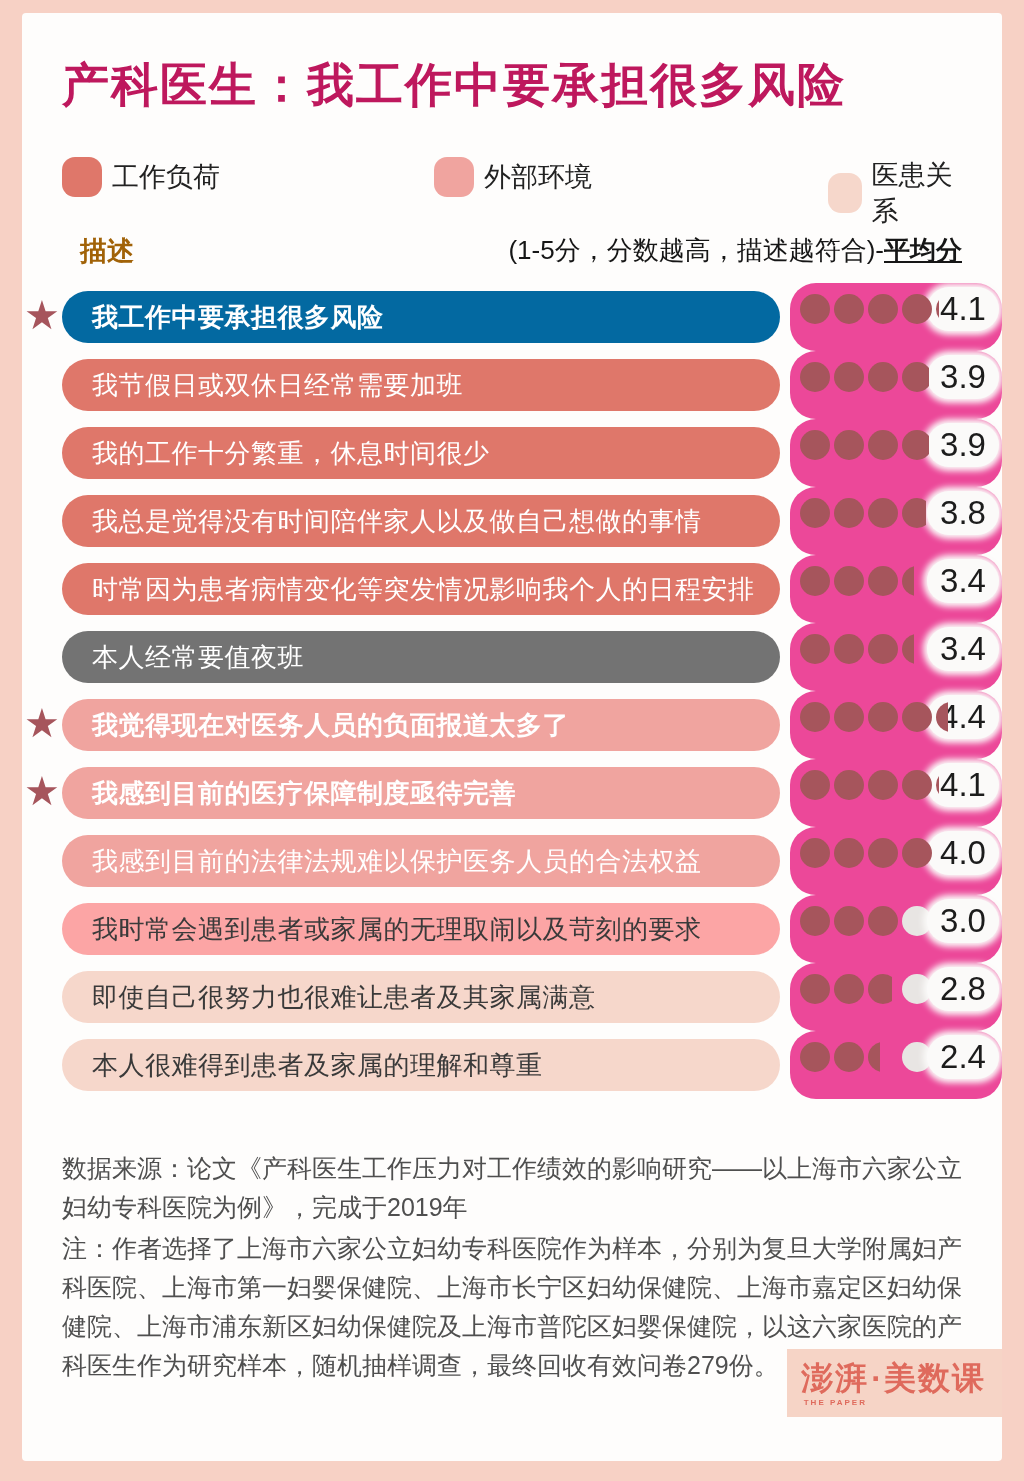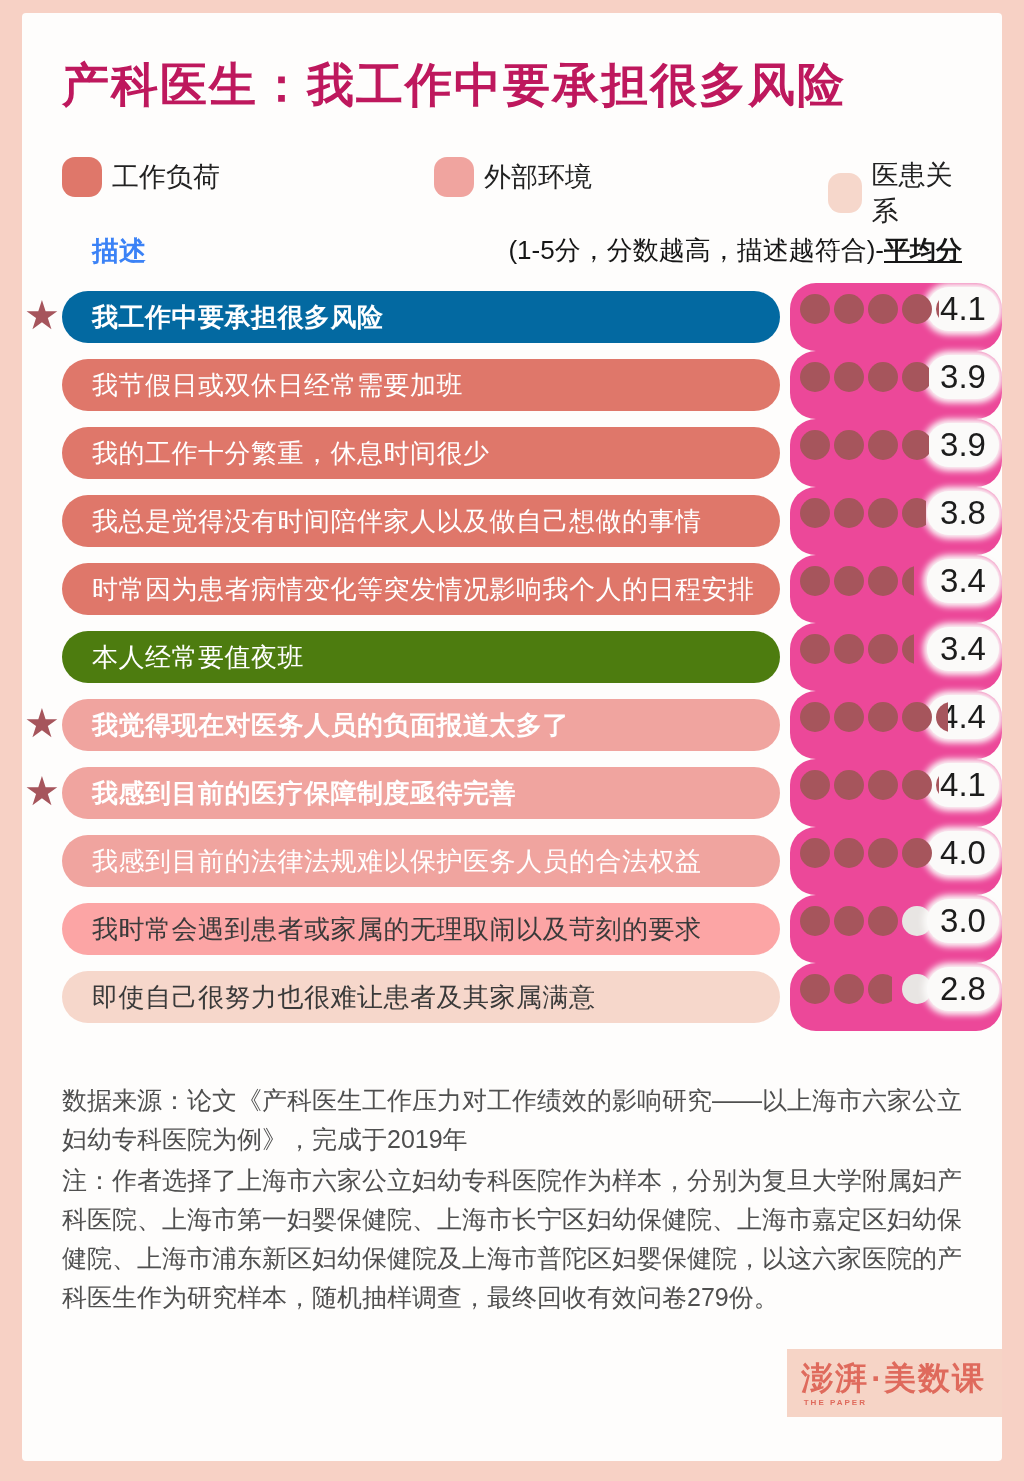--- a/index.html
+++ b/index.html
@@ -19,21 +19,21 @@
     margin-top:44px; font-size:47px; font-weight:900; color:#be185d;
     letter-spacing:2px; line-height:1.2;
   }
 
   .legend { position:relative; height:46px; margin-top:44px; }
   .legend-item { position:absolute; top:0; display:flex; align-items:center; gap:10px; }
   .legend-chip { width:40px; height:40px; border-radius:13px; }
   .legend-label { font-size:27px; color:#222; }
 
   .table-header { position:relative; height:36px; margin-top:30px; }
-  .th-left { position:absolute; left:30px; top:0; font-size:27px; font-weight:700; color:#3b82f6; }
+  .th-left { position:absolute; left:18px; top:0; font-size:27px; font-weight:700; color:#a16207; }
   .th-right { position:absolute; right:0; top:0; font-size:26px; color:#161616; }
   .th-right b { font-weight:700;text-decoration:underline; }
 
   .rows { margin-top:22px; width:940px; }
   .row { position:relative; height:52px; margin-bottom:16px; display:flex; align-items:center; }
   .star {
     position:absolute; left:-38px; top:50%; transform:translateY(-54%);
     font-size:40px; color:#a6555c; line-height:1;
   }
   .bar {
@@ -195,21 +195,21 @@
                 <div class="clip" style="width: 12px;">
                   <div class="circle"></div>
                 </div>
               </div>
               <div class="slot empty"></div>
             </div>
     </div>
   </div>
         <div class="row">
 
-    <div class="bar" style="background: #4d7c0f;">
+    <div class="bar" style="background: #737373;">
       <span style="color: rgb(255, 255, 255);">本人经常要值夜班</span>
     </div>
     <div class="pill">
       <div class="score">3.4</div>
       <div class="dots">
               <div class="slot full"></div>
               <div class="slot full"></div>
               <div class="slot full"></div>
               <div class="slot part">
                 <div class="clip" style="width: 12px;">
@@ -297,20 +297,40 @@
     <div class="bar" style="background: rgb(246, 215, 203);">
       <span style="color: rgb(58, 58, 58);">即使自己很努力也很难让患者及其家属满意</span>
     </div>
     <div class="pill">
       <div class="score">2.8</div>
       <div class="dots">
               <div class="slot full"></div>
               <div class="slot full"></div>
               <div class="slot part">
                 <div class="clip" style="width: 24px;">
+                  <div class="circle"></div>
+                </div>
+              </div>
+              <div class="slot empty"></div>
+              <div class="slot empty"></div>
+            </div>
+    </div>
+  </div>
+        <div class="row">
+
+    <div class="bar" style="background: rgb(246, 215, 203);">
+      <span style="color: rgb(58, 58, 58);">本人很难得到患者及家属的理解和尊重</span>
+    </div>
+    <div class="pill">
+      <div class="score">2.4</div>
+      <div class="dots">
+              <div class="slot full"></div>
+              <div class="slot full"></div>
+              <div class="slot part">
+                <div class="clip" style="width: 12px;">
                   <div class="circle"></div>
                 </div>
               </div>
               <div class="slot empty"></div>
               <div class="slot empty"></div>
             </div>
     </div>
   </div>
       </div>
 

